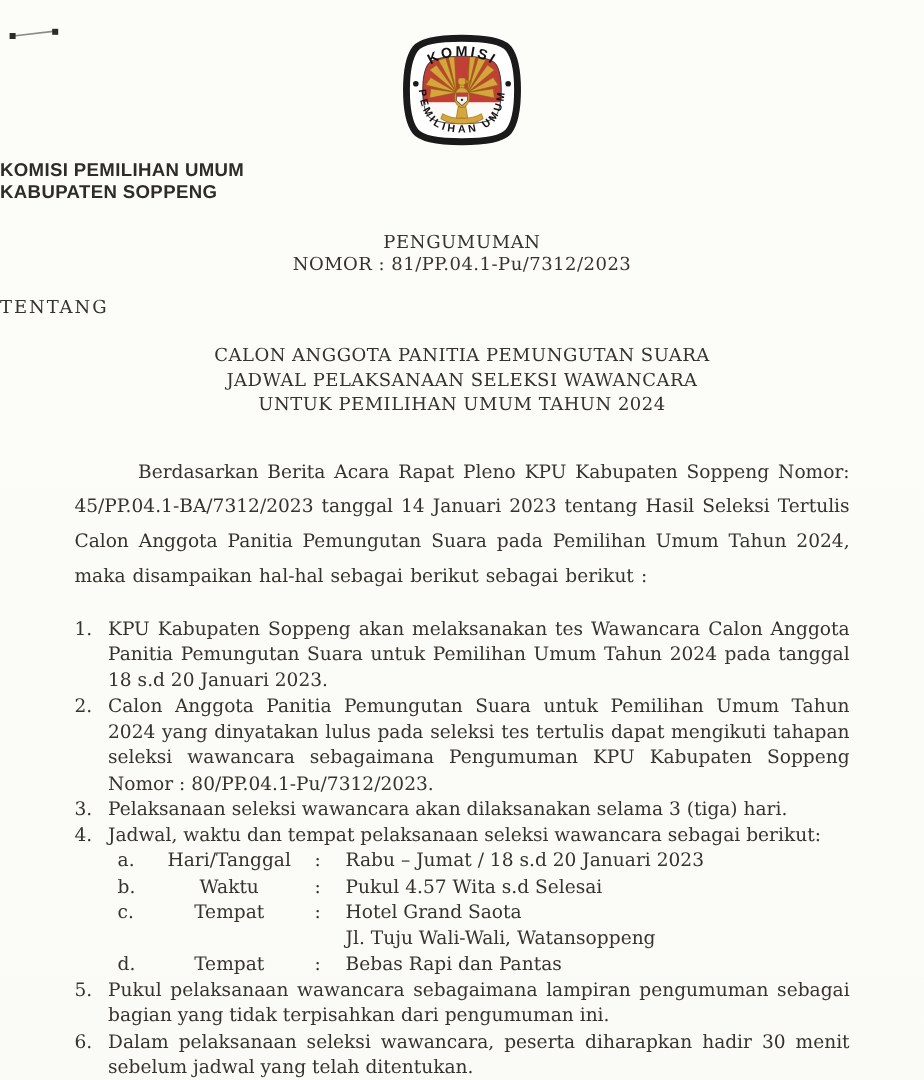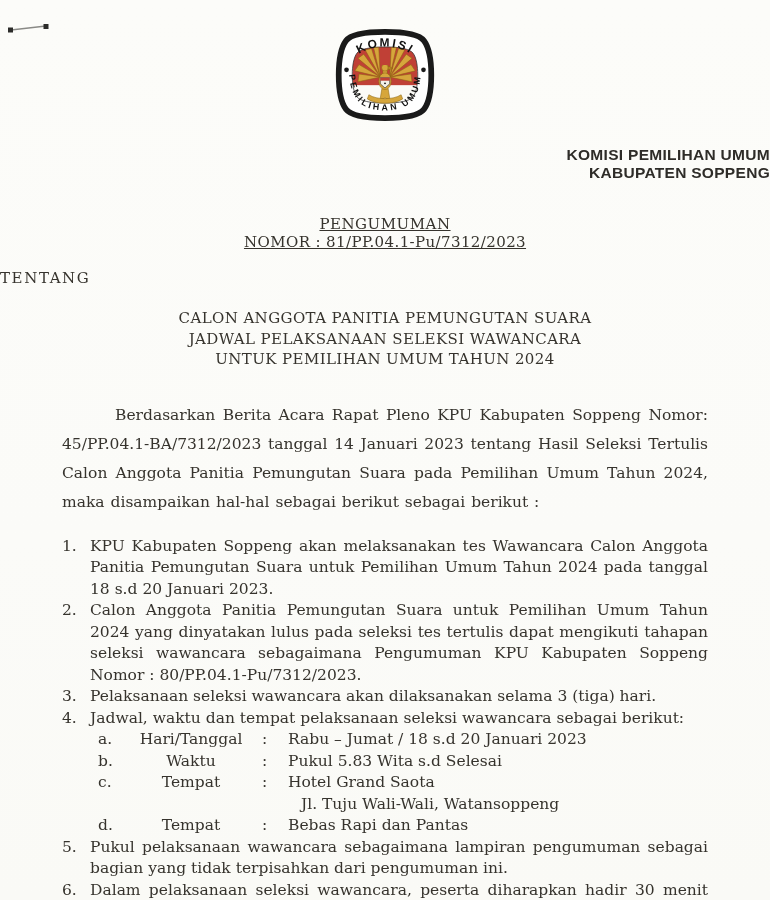--- a/index.html
+++ b/index.html
@@ -7,44 +7,44 @@
   .page{
     position:relative;width:770px;height:900px;overflow:hidden;
     background:linear-gradient(180deg,#fcfcf9 0%,#fbfbf8 60%,#fafaf6 100%);
     font-family:"DejaVu Serif","Liberation Serif",serif;
     color:#36332d;
     -webkit-font-smoothing:antialiased;
   }
   .staple{position:absolute;left:6px;top:22px;}
   .logo-wrap{margin:28px auto 0;width:104px;height:94px;}
   .logo-wrap svg{display:block;width:104px;height:94px;}
-  .org{margin-top:24px;text-align:right;font-family:"Liberation Sans",sans-serif;
+  .org{margin-top:12px;text-align:left;font-family:"Liberation Sans",sans-serif;
        font-weight:bold;font-size:15.5px;line-height:18px;letter-spacing:.3px;color:#2e2c28;}
-  .docmeta{margin-top:33px;text-align:center;font-size:15px;line-height:18px;letter-spacing:.5px;text-decoration:underline;}
+  .docmeta{margin-top:23px;text-align:center;font-size:15px;line-height:18px;letter-spacing:.5px;}
   .docmeta .doc-number{letter-spacing:.4px;}
   .tentang{margin-top:18px;font-size:15px;letter-spacing:1.6px;}
   .title{margin-top:21px;text-align:center;font-size:15px;line-height:20.5px;letter-spacing:.4px;}
   .opening{
     margin:31px 62px 0 62px;
     font-size:15.5px;line-height:29px;
     text-align:justify;text-indent:53px;
     word-spacing:1px;
   }
   .list{margin:19px 62px 0 62px;font-size:15.5px;line-height:21.5px;}
   .li{display:flex;align-items:flex-start;}
   .num{flex:none;width:28px;}
   .li-body{flex:1;min-width:0;}
   .li-text{text-align:justify;}
   .schedule{margin-top:0;}
   .srow{display:flex;align-items:flex-start;}
   .s-letter{flex:none;width:22px;margin-left:8px;}
   .s-label{flex:none;width:142px;text-align:center;}
   .s-colon{flex:none;width:26px;}
   .s-value{flex:1;}
-  .s-value2{margin-left:13px;}
+  .s-value2{}
 </style>
 </head>
 <body>
 
 <div class="page">
 
   <svg class="staple" width="48" height="14" viewBox="0 0 48 14">
     <line x1="5" y1="8" x2="40" y2="4" stroke="#8a8a86" stroke-width="1.4"></line>
     <rect x="2" y="5.5" width="5" height="5" fill="#2c2c2a"></rect>
     <rect x="37.5" y="2" width="5" height="5" fill="#2c2c2a"></rect>
@@ -156,21 +156,21 @@
           <div class="srow">
             <span class="s-letter">a.</span>
             <span class="s-label">Hari/Tanggal</span>
             <span class="s-colon">:</span>
             <span class="s-value">Rabu – Jumat / 18 s.d 20 Januari 2023</span>
           </div>
           <div class="srow">
             <span class="s-letter">b.</span>
             <span class="s-label">Waktu</span>
             <span class="s-colon">:</span>
-            <span class="s-value">Pukul 5.83 Wita s.d Selesai</span>
+            <span class="s-value">Pukul 4.57 Wita s.d Selesai</span>
           </div>
           <div class="srow">
             <span class="s-letter">c.</span>
             <span class="s-label">Tempat</span>
             <span class="s-colon">:</span>
             <span class="s-value">
               <span>Hotel Grand Saota</span>
               <div class="s-value2">Jl. Tuju Wali-Wali, Watansoppeng</div>
             </span>
           </div>

